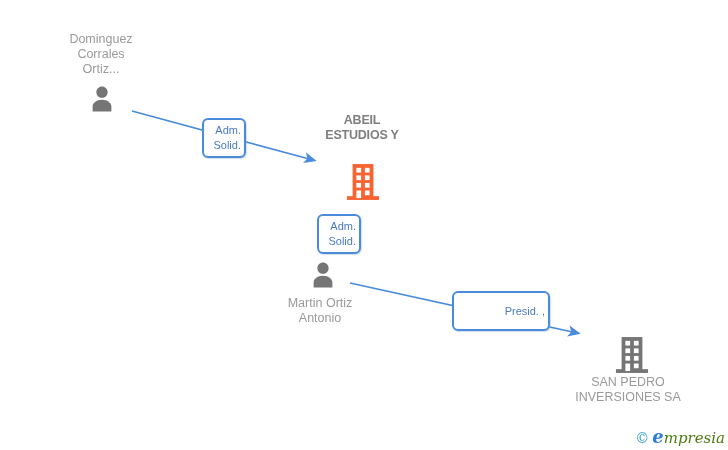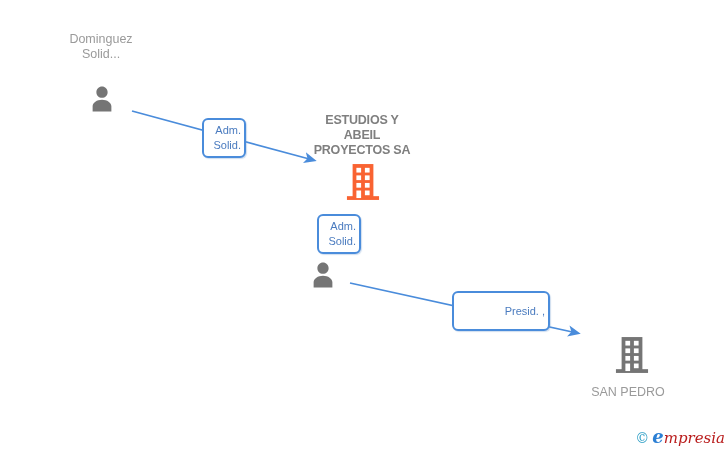--- a/index.html
+++ b/index.html
@@ -48,56 +48,56 @@
   
   #brand{
     position:absolute;right:3px;bottom:3px;z-index:4;
     font-family:"DejaVu Serif", serif;
     font-style:italic;
     white-space:nowrap;
     cursor:pointer;
   }
   #brand .copy{color:#2f9fc6;font-size:14px;font-style:normal;margin-right:3px;}
   #brand .e{color:#2b7fd4;font-size:18px;font-weight:bold;}
-  #brand .rest{color:#b91c1c;font-size:15px;}
+  #brand .rest{color:#4d7c0f;font-size:15px;}
 </style>
 </head>
 <body>
 
 <div id="canvas">
 
   <svg id="edges" xmlns="http://www.w3.org/2000/svg">
     <defs>
       <marker id="arrowhead" viewBox="0 0 10 10" refX="7" refY="5" markerWidth="7.5" markerHeight="7.5" orient="auto">
         <path d="M0,0.6 L10,5 L0,9.4 L2.5,5 z" fill="#4a8cdb"></path>
       </marker>
     </defs>
     <line x1="132" y1="111" x2="313" y2="160" stroke="#4a8cdb" stroke-width="1.7" marker-end="url(#arrowhead)"></line>
     <line x1="350" y1="283" x2="577" y2="333" stroke="#4a8cdb" stroke-width="1.7" marker-end="url(#arrowhead)"></line>
   </svg>
 
   <div class="person-name" style="left:36px;top:32px;">
     <div>Dominguez</div>
-    <div>Solid...</div>
+    <div>Corrales</div>
+    <div>Ortiz...</div>
   </div>
   <div class="node-icon" style="left:87px;top:84px;">
     <svg width="30" height="30" viewBox="0 0 24 24">
       <path fill="#757575" d="M12 11c2.5 0 4.5-2 4.5-4.5S14.5 2 12 2 7.5 4 7.5 6.5 9.5 11 12 11zM4.5 22v-4.2c0-3 3.4-5.3 7.5-5.3s7.5 2.3 7.5 5.3V22h-15z"></path>
     </svg>
   </div>
 
   <div class="edge-label" style="left:202px;top:118px;width:44px;height:35px;">
     <div>Adm.</div>
     <div>Solid.</div>
   </div>
 
   <div class="company-name" style="left:297px;top:113px;">
+    <div>ABEIL</div>
     <div>ESTUDIOS Y</div>
-    <div>ABEIL</div>
-    <div>PROYECTOS SA</div>
   </div>
   <div class="node-icon" style="left:346px;top:163px;">
     <svg width="34" height="38" viewBox="0 0 36 40">
       <g fill="#f96332">
         <rect x="1" y="35" width="34" height="4"></rect>
         <rect x="7" y="1" width="22" height="36"></rect>
       </g>
       <g fill="#ffffff">
         <rect x="11" y="5" width="5" height="5"></rect>
           <rect x="20" y="5" width="5" height="5"></rect>
@@ -114,20 +114,24 @@
   <div class="edge-label" style="left:317px;top:214px;width:44px;height:34px;">
     <div>Adm.</div>
     <div>Solid.</div>
   </div>
 
   <div class="node-icon" style="left:308px;top:260px;">
     <svg width="30" height="30" viewBox="0 0 24 24">
       <path fill="#757575" d="M12 11c2.5 0 4.5-2 4.5-4.5S14.5 2 12 2 7.5 4 7.5 6.5 9.5 11 12 11zM4.5 22v-4.2c0-3 3.4-5.3 7.5-5.3s7.5 2.3 7.5 5.3V22h-15z"></path>
     </svg>
   </div>
+  <div class="person-name" style="left:255px;top:296px;">
+    <div>Martin Ortiz</div>
+    <div>Antonio</div>
+  </div>
 
   <div class="edge-label" style="left:419px;top:291px;width:98px;height:34px;margin-left:33px;">
     <div>Presid. ,</div>
   </div>
 
   <div class="node-icon" style="left:615px;top:336px;">
     <svg width="34" height="38" viewBox="0 0 36 40">
       <g fill="#757575">
         <rect x="1" y="35" width="34" height="4"></rect>
         <rect x="7" y="1" width="22" height="36"></rect>
@@ -137,21 +141,22 @@
           <rect x="20" y="5" width="5" height="5"></rect>
         <rect x="11" y="13" width="5" height="5"></rect>
           <rect x="20" y="13" width="5" height="5"></rect>
         <rect x="11" y="21" width="5" height="5"></rect>
           <rect x="20" y="21" width="5" height="5"></rect>
         <rect x="11" y="29" width="5" height="8"></rect>
           <rect x="20" y="29" width="5" height="5"></rect>
       </g>
     </svg>
   </div>
-  <div class="company-name2" style="left:563px;top:375px;margin-top:10px;">
+  <div class="company-name2" style="left:563px;top:375px;">
     <div>SAN PEDRO</div>
+    <div>INVERSIONES SA</div>
   </div>
 
   <div id="brand">
     <span class="copy">©</span><span class="e">e</span><span class="rest">mpresia</span>
   </div>
 
 </div>
 
 </body></html>

